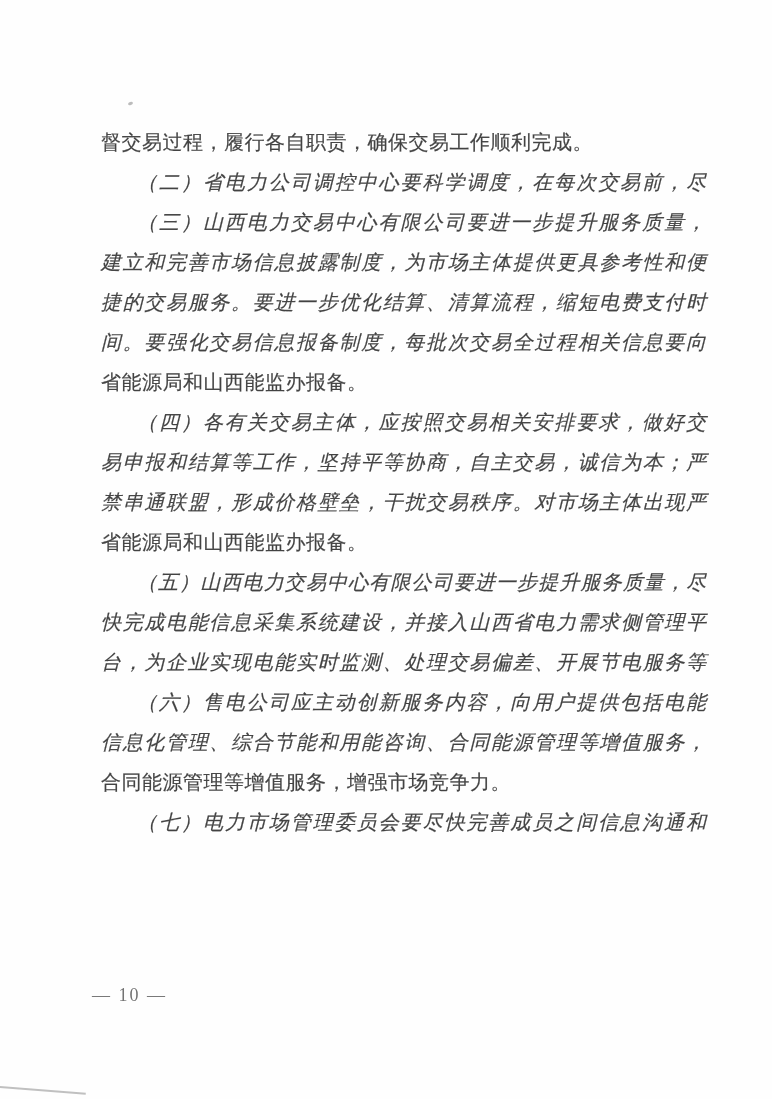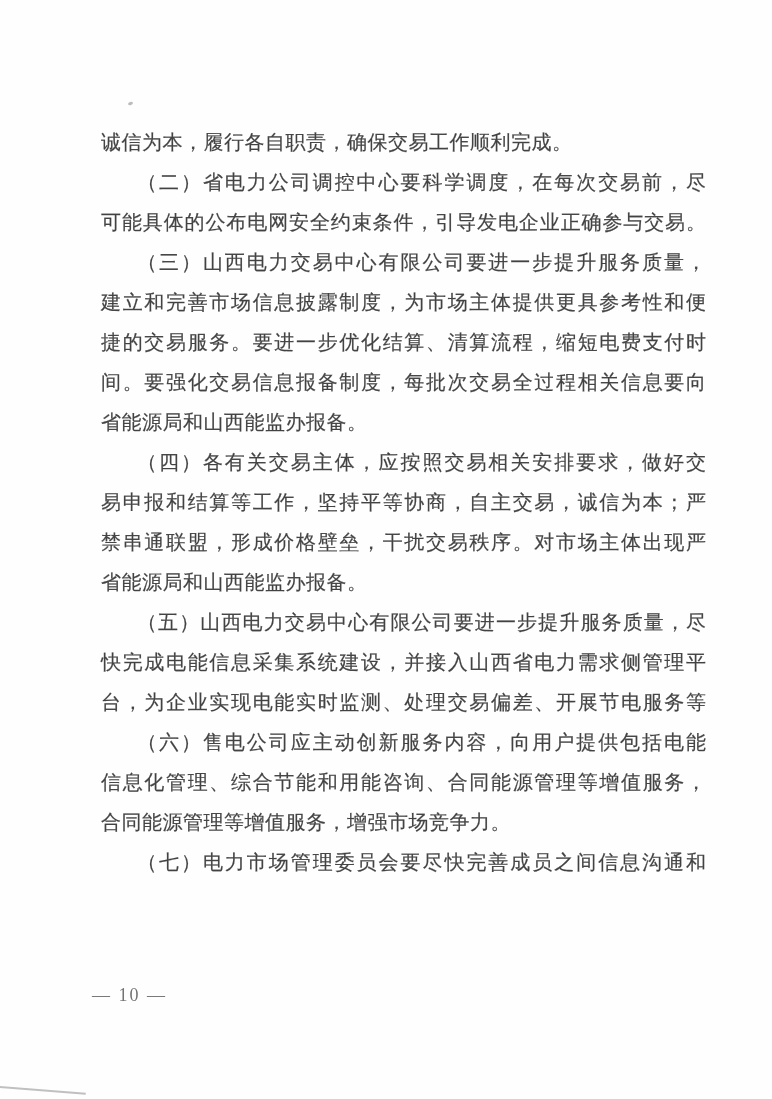--- a/index.html
+++ b/index.html
@@ -30,20 +30,21 @@
     letter-spacing: 0.5px;
     white-space: nowrap;
     color: #424242;
     -webkit-text-stroke: 0.2px #5a5a5a;
   }
   .text-line.fill {
     white-space: normal;
     letter-spacing: 0;
     text-align: justify;
     text-align-last: justify;
+    font-style: italic;
   }
   .text-line.indent {
     padding-left: 36px;
   }
   .page-number {
     position: absolute;
     left: 92px;
     top: 985px;
     font-size: 18px;
     letter-spacing: 2px;
@@ -70,23 +71,22 @@
     background: #8f8f8f;
     opacity: 0.6;
     transform: rotate(-20deg);
   }
 </style>
 </head>
 <body>
 
 <div class="page">
   <div class="content" id="document-body">
-      <div class="text-line">诚信为本，履行各自职责，确保交易工作顺利完成。</div>
+      <div class="text-line">督交易过程，履行各自职责，确保交易工作顺利完成。</div>
       <div class="text-line fill indent">（二）省电力公司调控中心要科学调度，在每次交易前，尽</div>
-      <div class="text-line fill">可能具体的公布电网安全约束条件，引导发电企业正确参与交易。</div>
       <div class="text-line fill indent">（三）山西电力交易中心有限公司要进一步提升服务质量，</div>
       <div class="text-line fill">建立和完善市场信息披露制度，为市场主体提供更具参考性和便</div>
       <div class="text-line fill">捷的交易服务。要进一步优化结算、清算流程，缩短电费支付时</div>
       <div class="text-line fill">间。要强化交易信息报备制度，每批次交易全过程相关信息要向</div>
       <div class="text-line">省能源局和山西能监办报备。</div>
       <div class="text-line fill indent">（四）各有关交易主体，应按照交易相关安排要求，做好交</div>
       <div class="text-line fill">易申报和结算等工作，坚持平等协商，自主交易，诚信为本；严</div>
       <div class="text-line fill">禁串通联盟，形成价格壁垒，干扰交易秩序。对市场主体出现严</div>
       <div class="text-line">省能源局和山西能监办报备。</div>
       <div class="text-line fill indent">（五）山西电力交易中心有限公司要进一步提升服务质量，尽</div>

